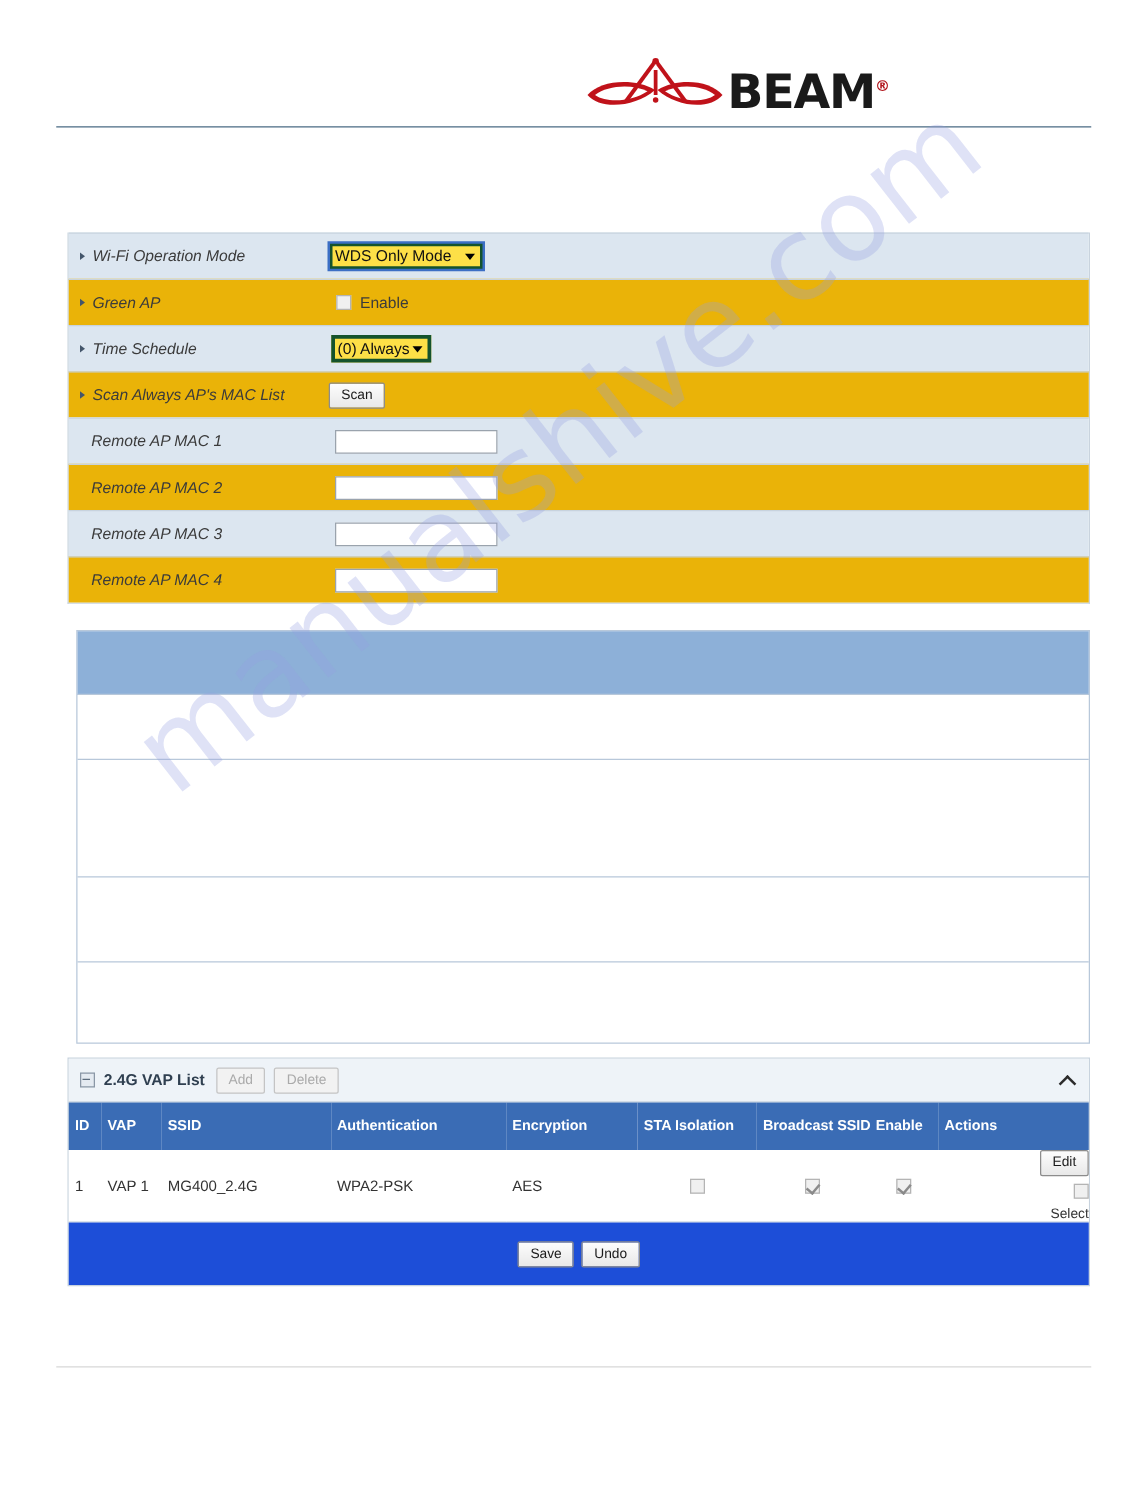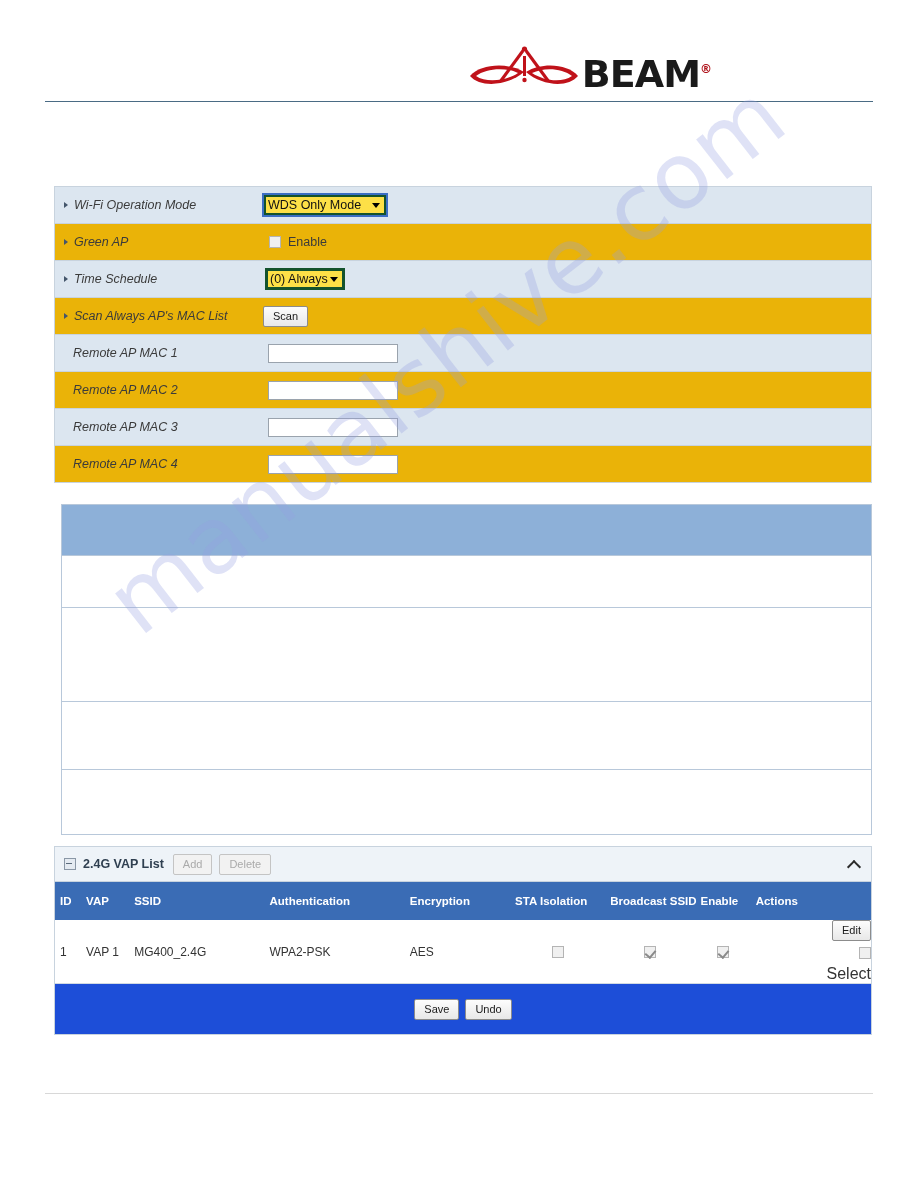--- a/index.html
+++ b/index.html
@@ -328,21 +328,21 @@
     align-items: center;
     justify-content: center;
   }
   .vap-footer .btn { margin: 0 3px; }
   .actions-cell {
     display: flex;
     align-items: flex-end;
     gap: 6px;
     flex-direction: column;
   }
-  .sel-lbl { font-size: 16px; color: #333; }
+  .sel-lbl { font-size: 11px; color: #333; }
 
   .footer-rule {
     position: absolute;
     left: 45px;
     top: 1093px;
     width: 828px;
     height: 0;
     border-top: 1px solid #d8d8d8;
   }
 </style>

